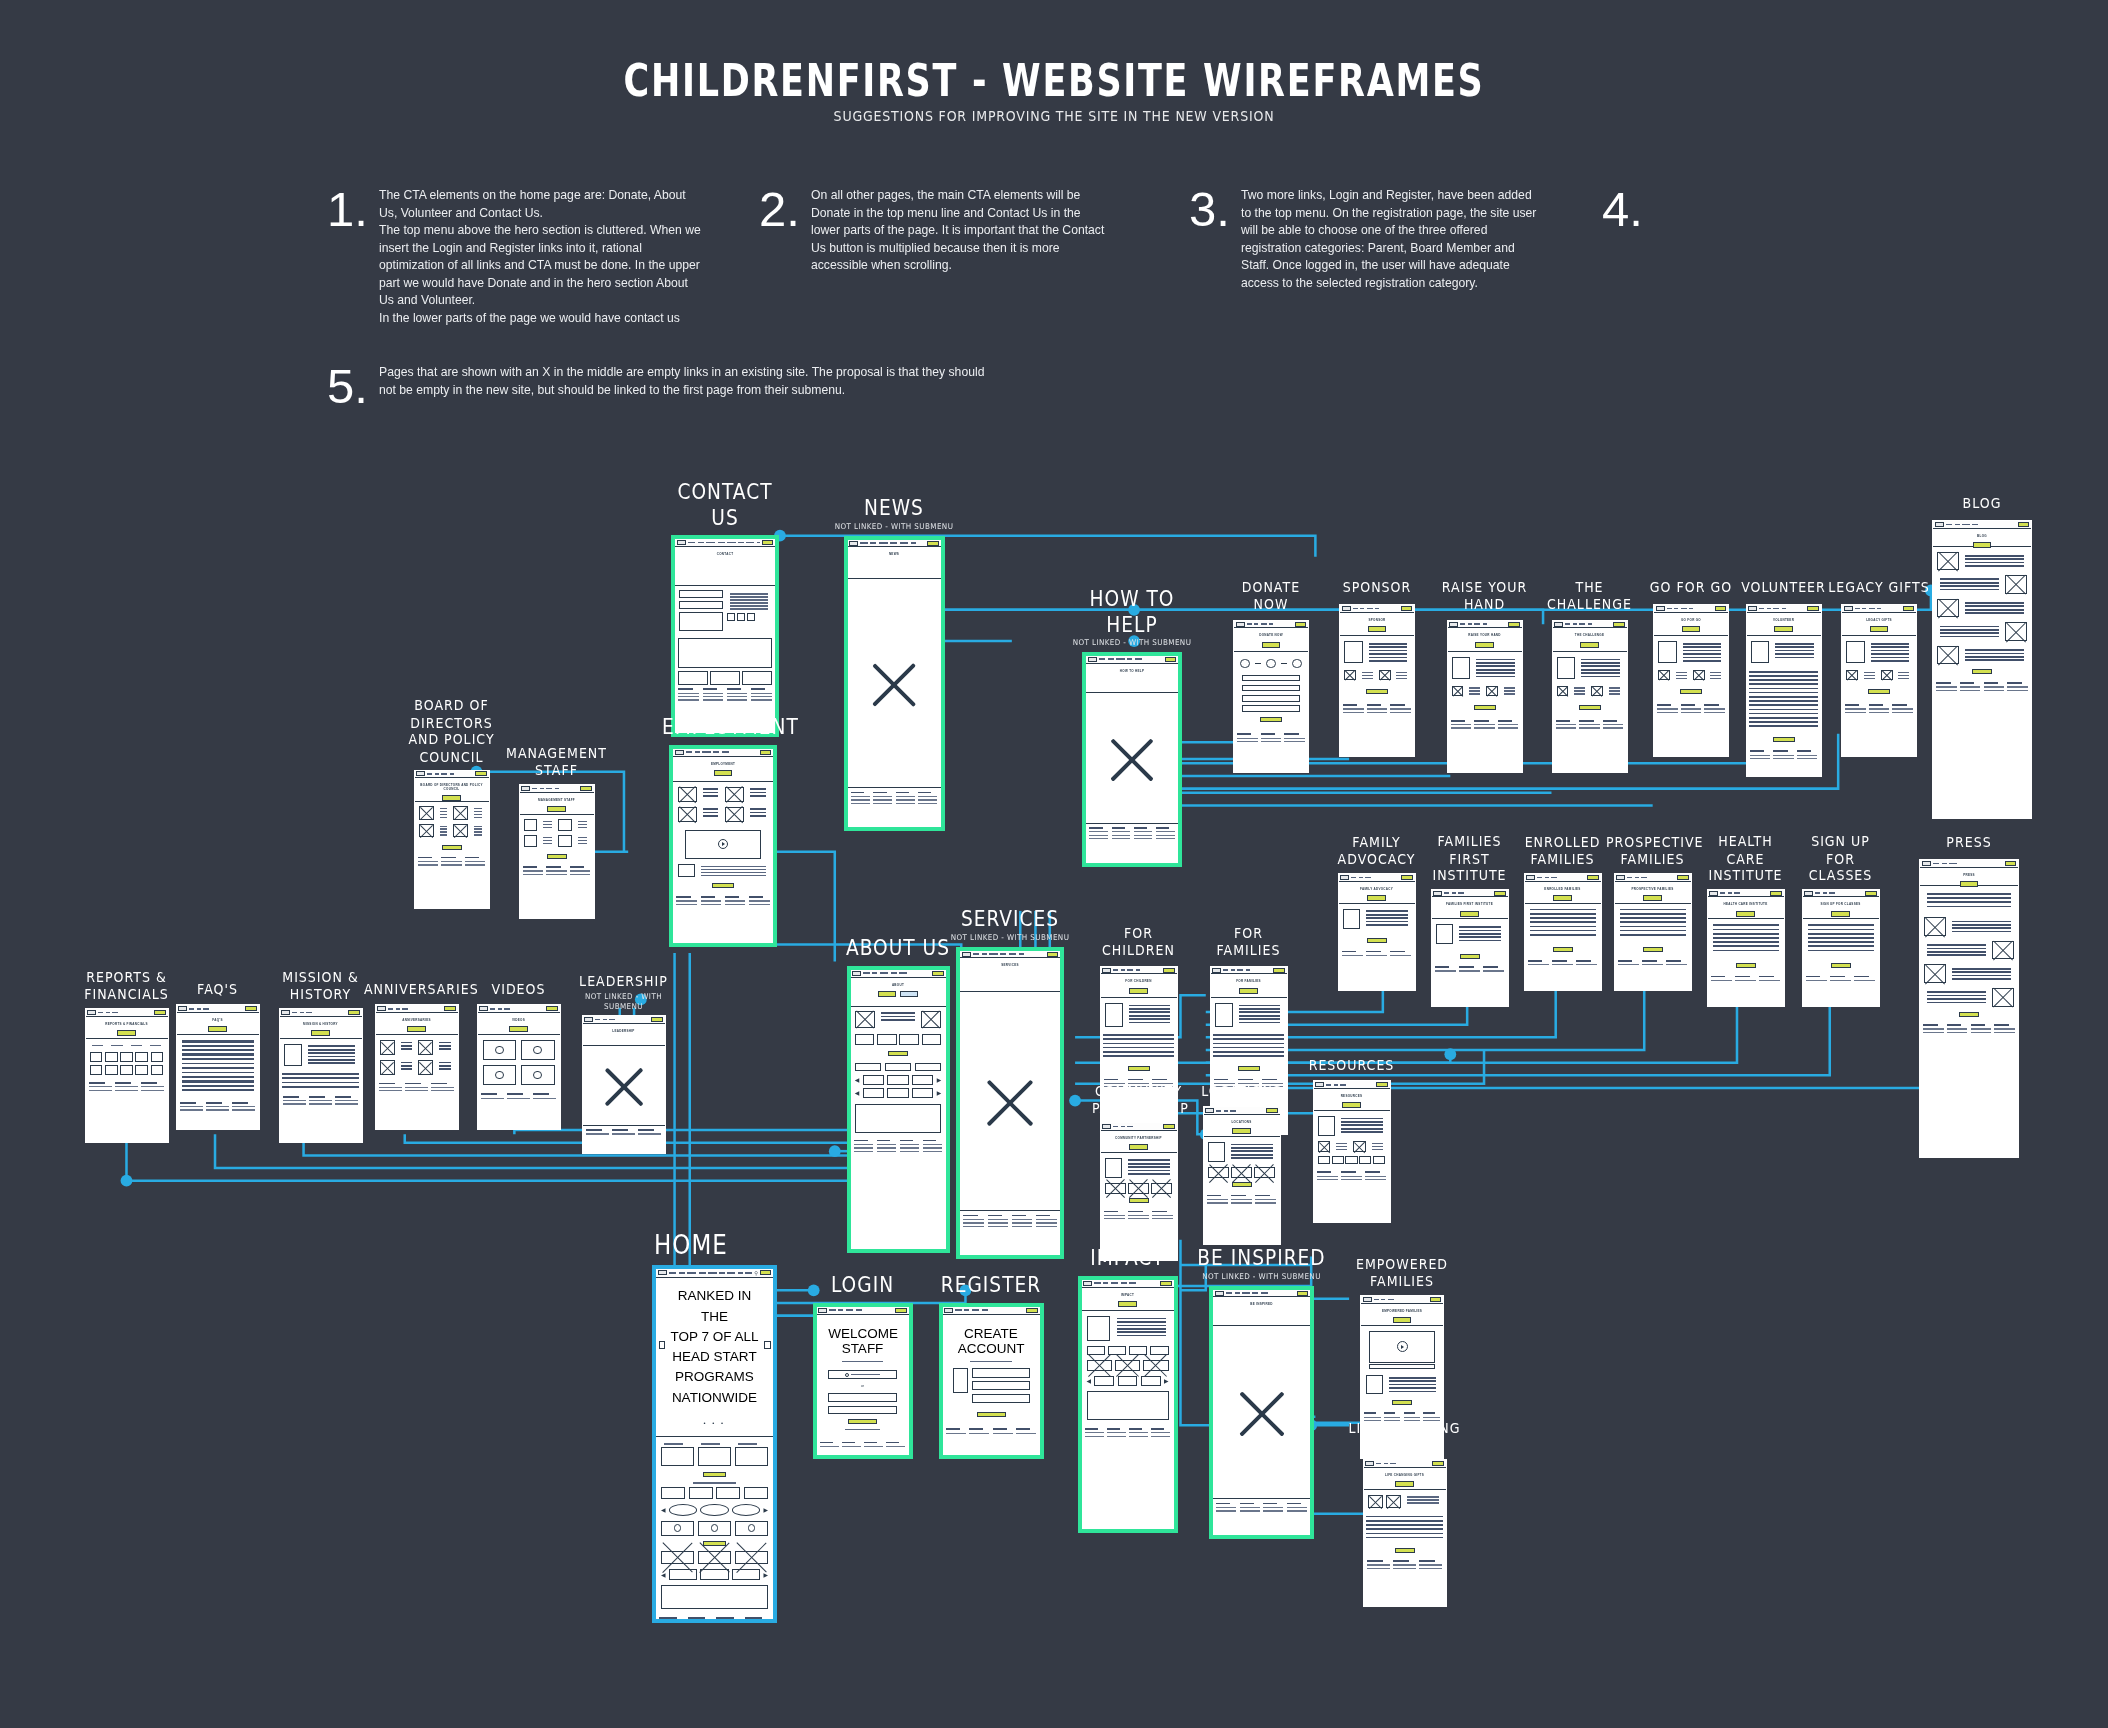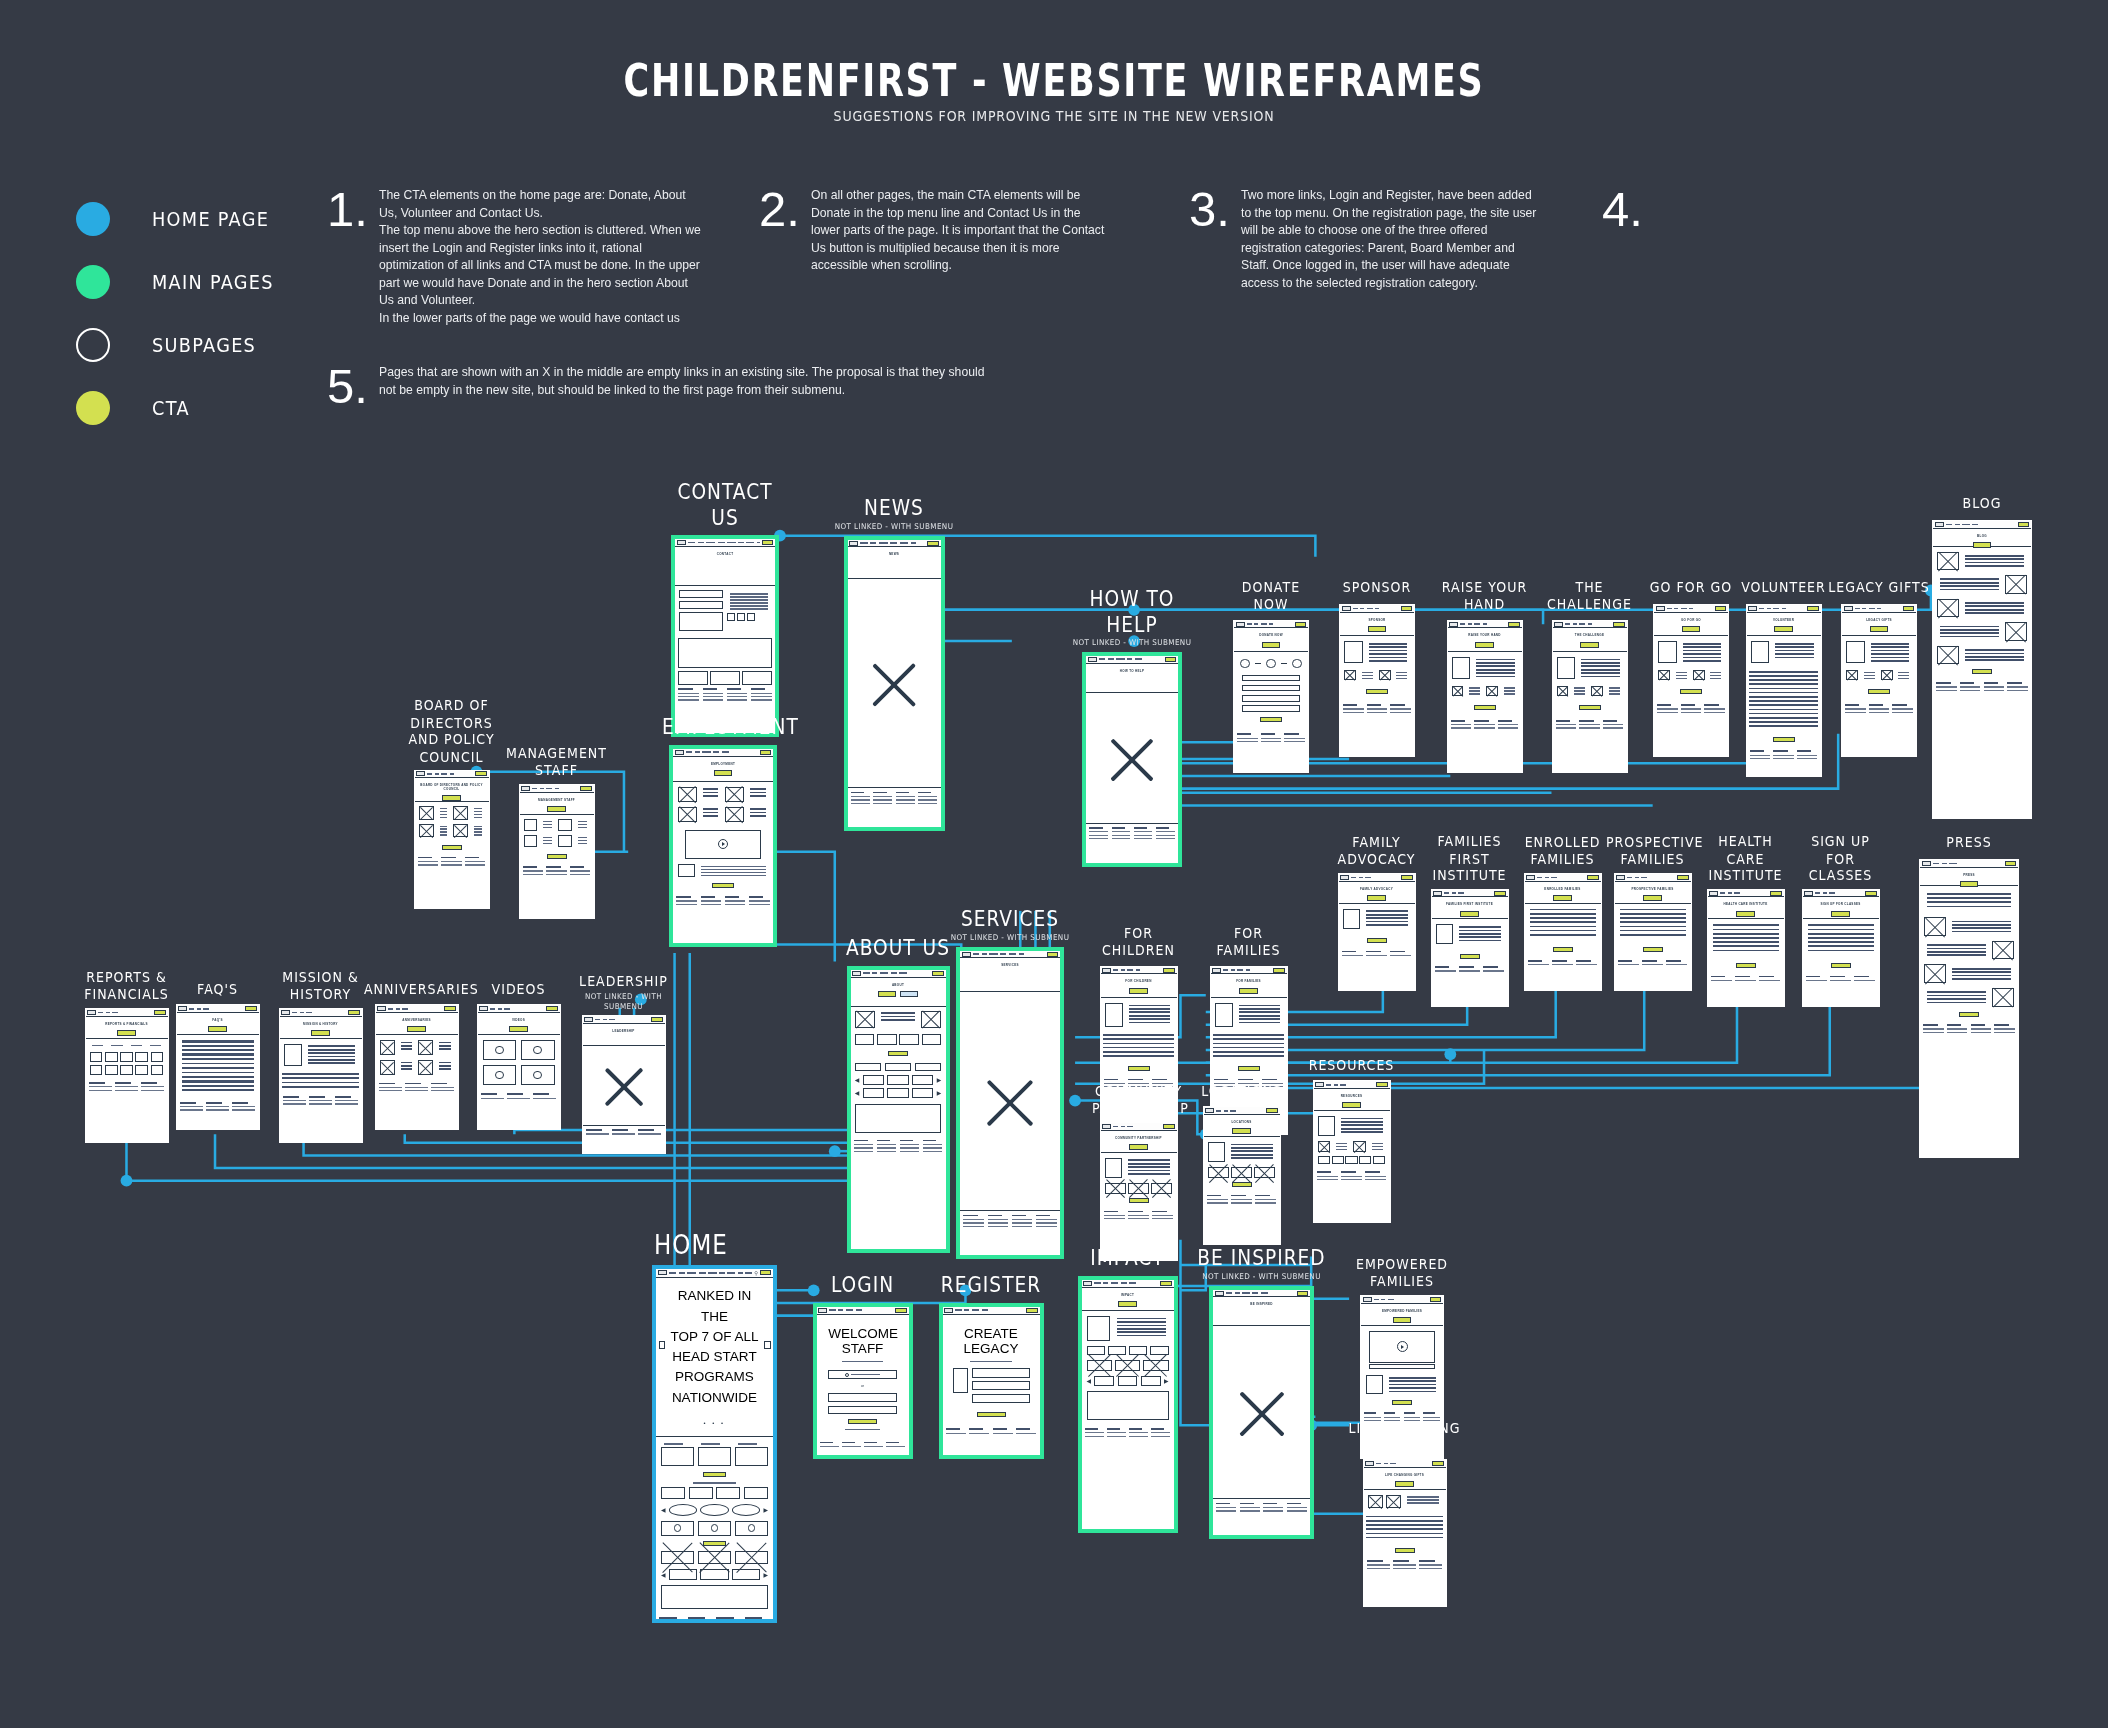--- a/index.html
+++ b/index.html
@@ -127,38 +127,20 @@
   svg.wires { position: absolute; left: 0; top: 0; width: 2108px; height: 1729px; pointer-events: none; }
 </style>
 </head>
 <body>
 
 <div id="stage">
 
   <div class="main-title">CHILDRENFIRST - WEBSITE WIREFRAMES</div>
   <div class="sub-title">SUGGESTIONS FOR IMPROVING THE SITE IN THE NEW VERSION</div>
 
-  <div class="legend">
-    <div class="legend-row">
-      <span class="legend-dot" style="background:#29abe2"></span>
-      <span class="legend-label">HOME PAGE</span>
-    </div>
-    <div class="legend-row">
-      <span class="legend-dot" style="background:#2fe59a"></span>
-      <span class="legend-label">MAIN PAGES</span>
-    </div>
-    <div class="legend-row">
-      <span class="legend-dot" style="background:transparent;border:2.5px solid #ffffff"></span>
-      <span class="legend-label">SUBPAGES</span>
-    </div>
-    <div class="legend-row">
-      <span class="legend-dot" style="background:#d3e050"></span>
-      <span class="legend-label">CTA</span>
-    </div>
-  </div>
 
   <div class="note" style="left:327px; top:187px; width:379px;">
     <div class="note-num">1.</div>
     <div class="note-body" style="white-space:pre-line">The CTA elements on the home page are: Donate, About Us, Volunteer and Contact Us.
 The top menu above the hero section is cluttered. When we insert the Login and Register links into it, rational optimization of all links and CTA must be done. In the upper part we would have Donate and in the hero section About Us and Volunteer.
 In the lower parts of the page we would have contact us</div>
   </div>
   <div class="note" style="left:759px; top:187px; width:354px;">
     <div class="note-num">2.</div>
     <div class="note-body">On all other pages, the main CTA elements will be Donate in the top menu line and Contact Us in the lower parts of the page. It is important that the Contact Us button is multiplied because then it is more accessible when scrolling.</div>
@@ -2484,21 +2466,21 @@
           <span class="btn"></span>
           <span class="menu">
             <i style="width:6.7px"></i>
             <i style="width:5px"></i>
             <i style="width:7.6px"></i>
             <i style="width:5.9px"></i>
           </span>
           <span class="cta"></span>
         </div>
       <div style="padding:11.8px 10px 8.4px;text-align:center">
-        <div class="h-title">CREATE LEGACY</div>
+        <div class="h-title">CREATE ACCOUNT</div>
         <div class="rowline s" style="width:55%;margin:4.2px auto 6.7px"></div>
         <div style="display:flex;gap:4.2px;align-items:flex-start">
           <span class="box" style="width:15px;height:25px"></span>
           <span style="flex:1">
             <span class="box" style="display:block;height:9.3px;margin-bottom:3.4px"></span>
             <span class="box" style="display:block;height:9.3px;margin-bottom:3.4px"></span>
             <span class="box" style="display:block;height:9.3px"></span>
           </span>
         </div>
         <div class="ybtn" style="width:29px;margin:8.4px auto 0"></div>

